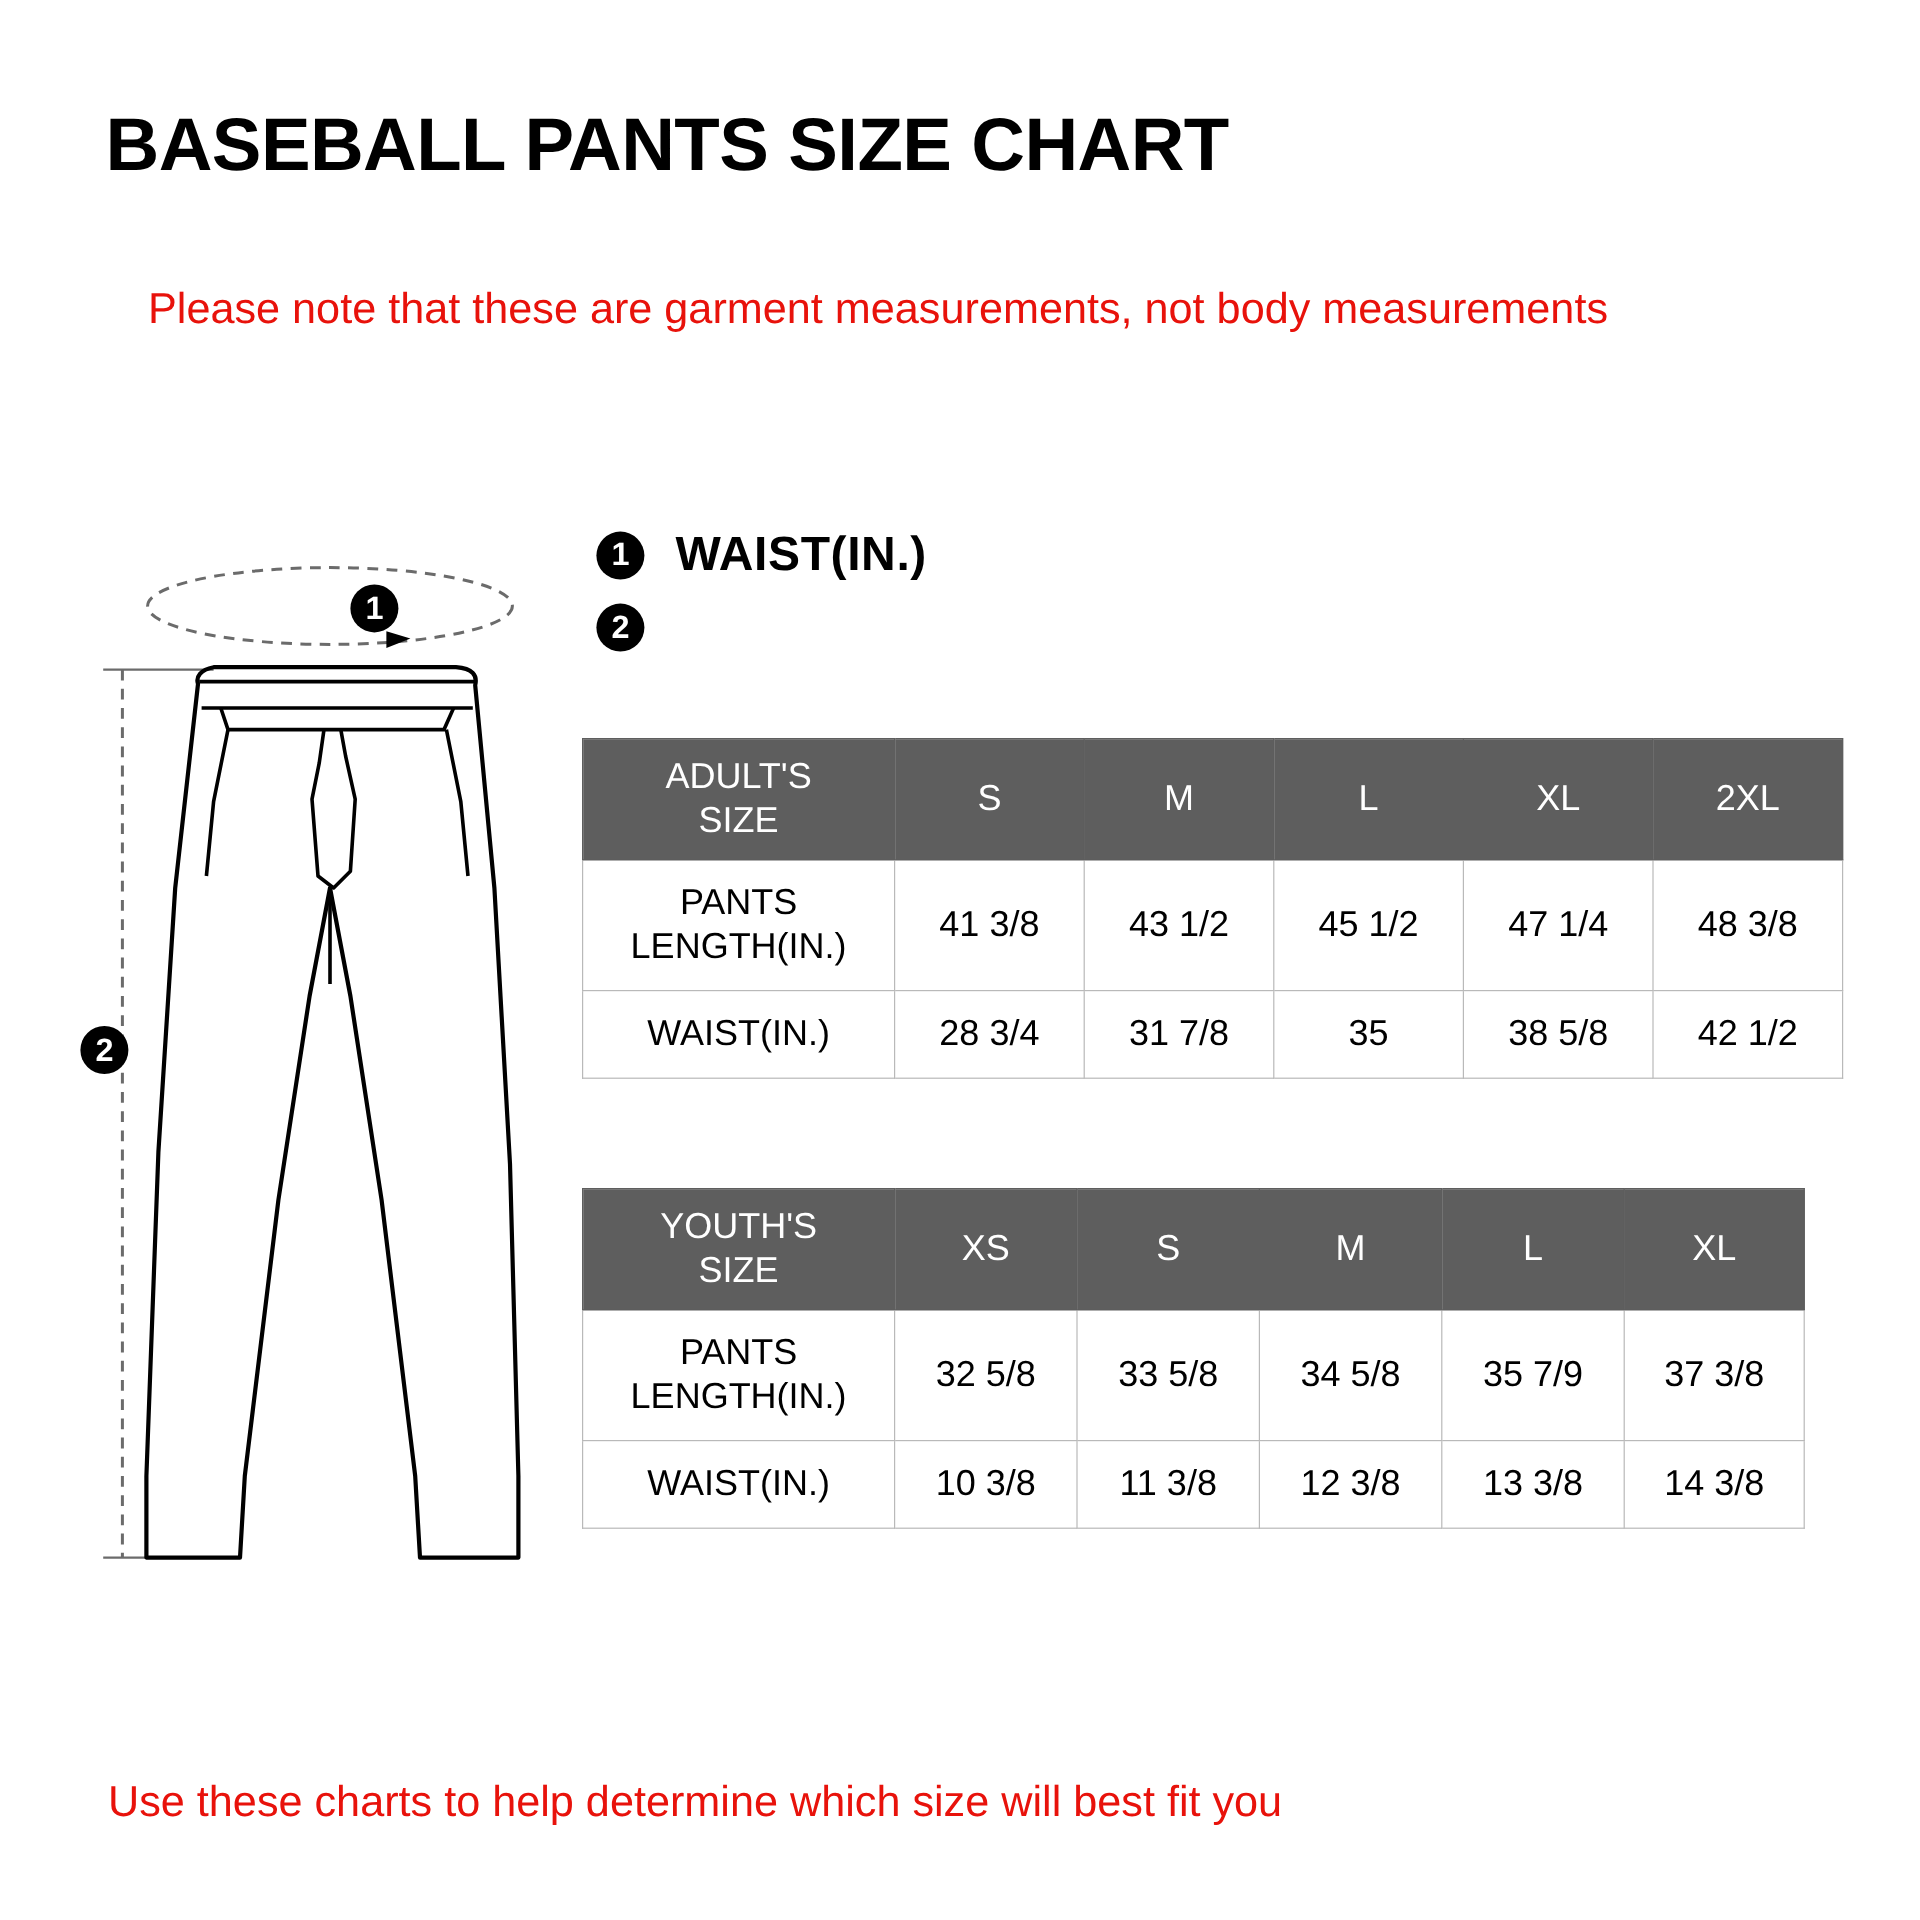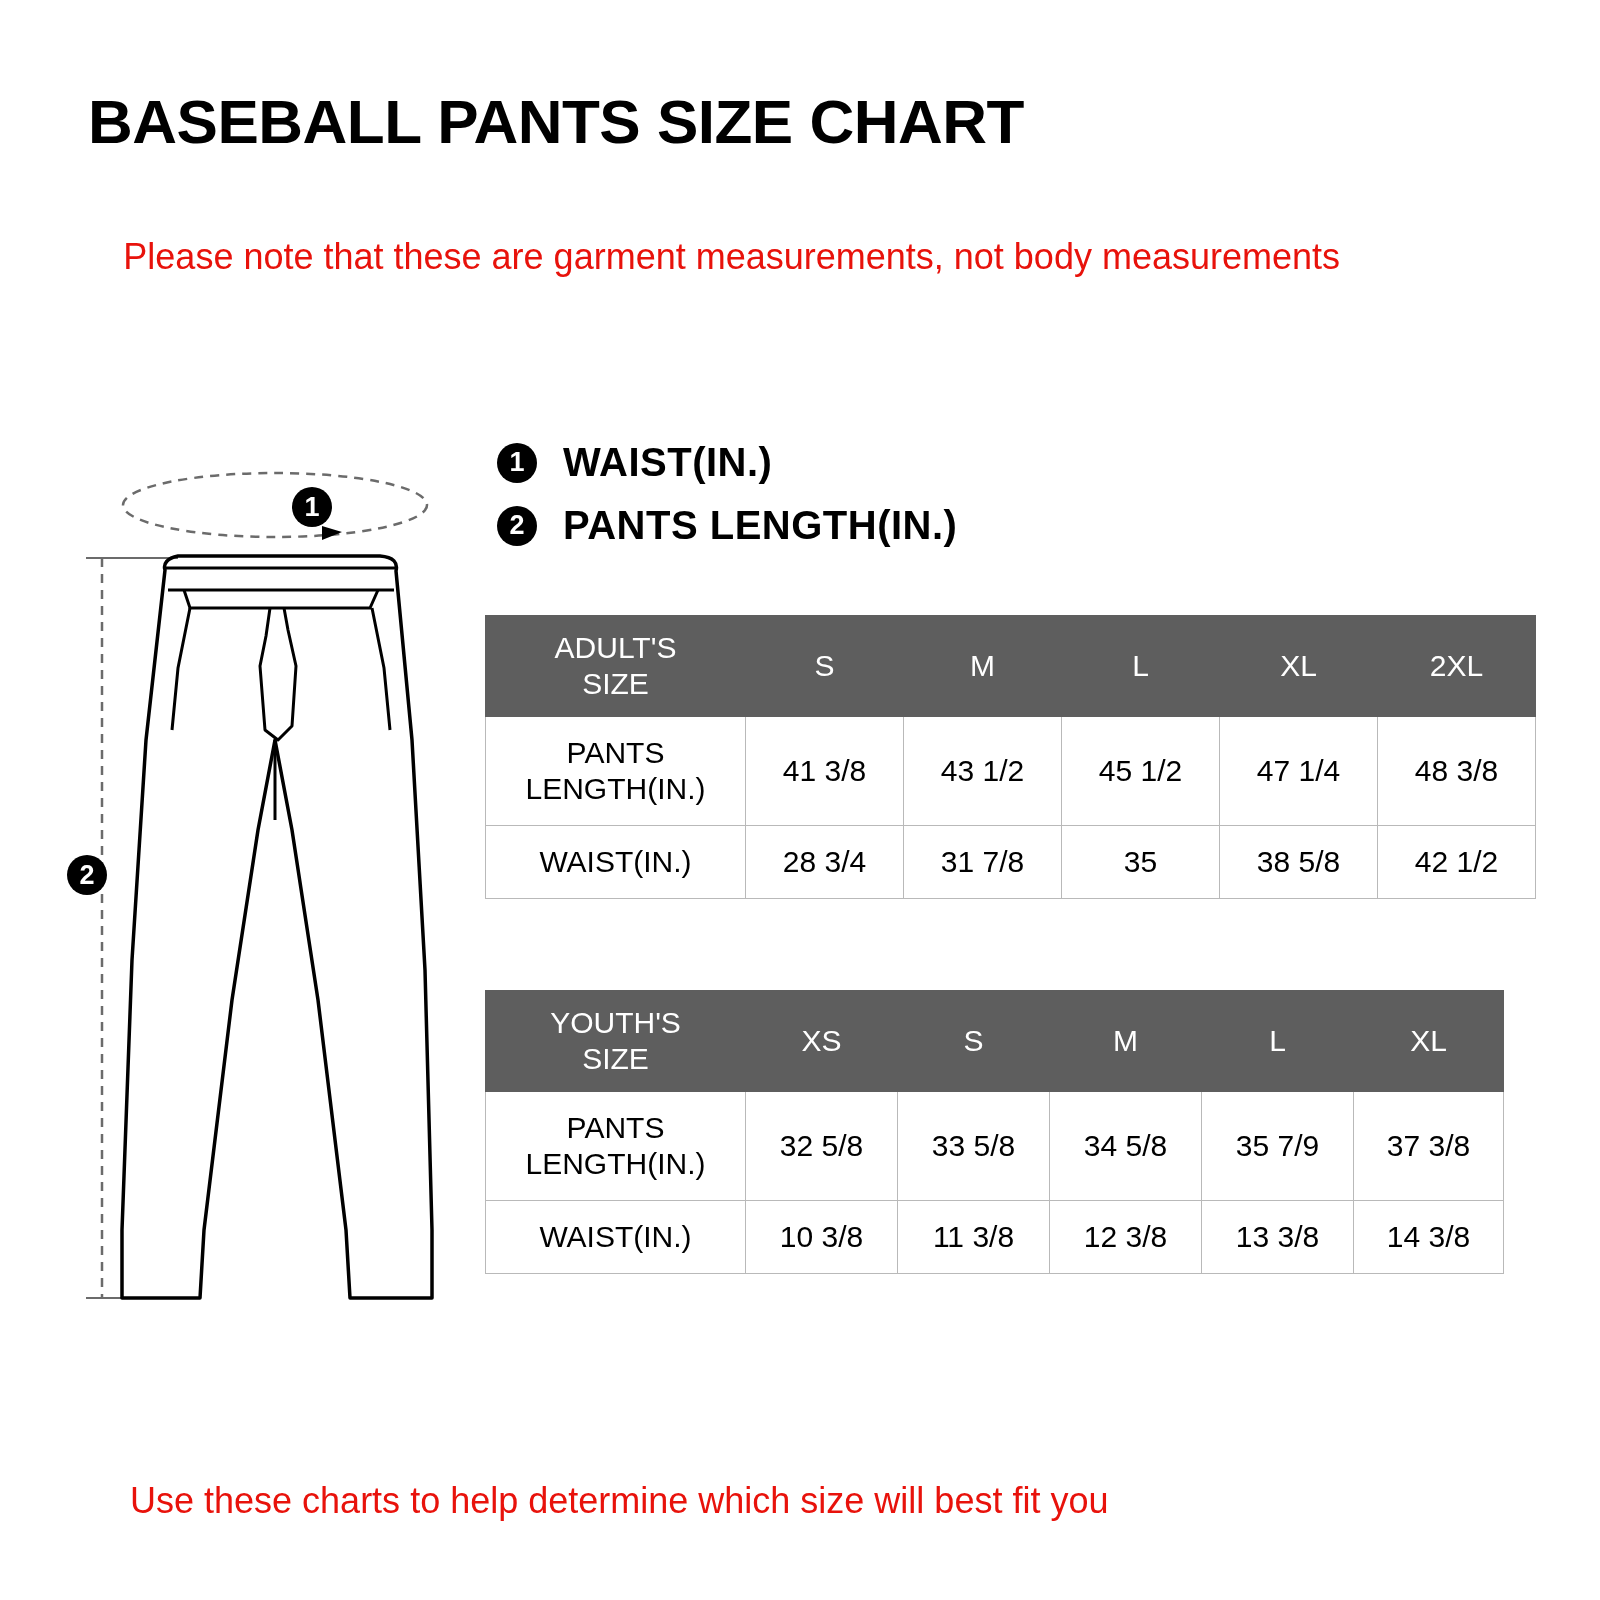--- a/index.html
+++ b/index.html
@@ -149,40 +149,38 @@
   }
 
   
   .footer {
     position: absolute;
     left: 90px;
     top: 1480px;
     font-size: 36px;
     color: #e8120b;
     white-space: nowrap;
-    margin-left: 40px;
   }
 </style>
 </head>
 <body>
 
 <div class="page">
 
   <div class="title">BASEBALL PANTS SIZE CHART</div>
 
   <div class="note">Please note that these are garment measurements, not body measurements</div>
 
   <div class="legend">
     <div class="legend-row">
       <div class="badge">1</div>
       <div class="legend-label">WAIST(IN.)</div>
     </div>
     <div class="legend-row">
       <div class="badge">2</div>
-      <div class="legend-label">PANTS LENGTH(IN.)</div>
     </div>
   </div>
 
   <div class="diagram">
     <svg width="420" height="900" viewBox="0 0 420 900">
 
       <ellipse cx="215" cy="65" rx="152" ry="32" fill="none" stroke="#6b6b6b" stroke-width="2.5" stroke-dasharray="9,7"></ellipse>
 
       <polygon points="262,86 282,92 262,100" fill="#000000"></polygon>
 

